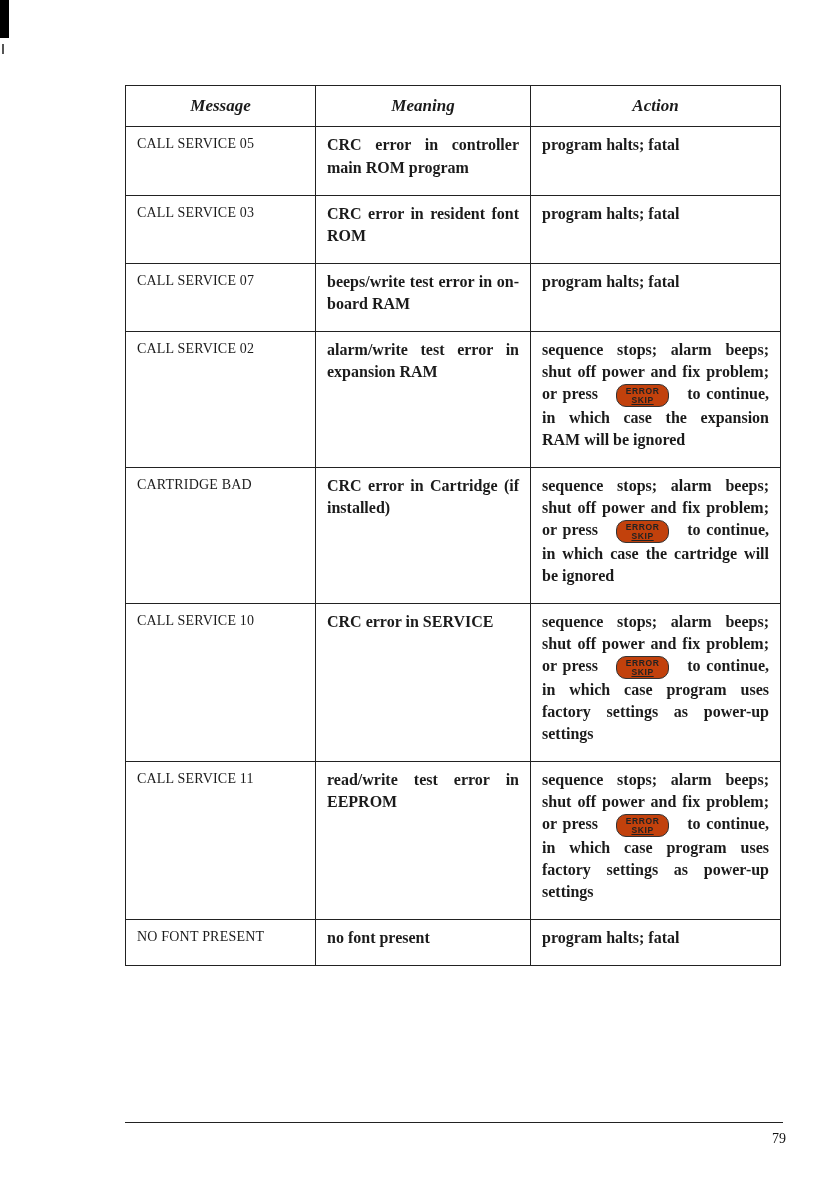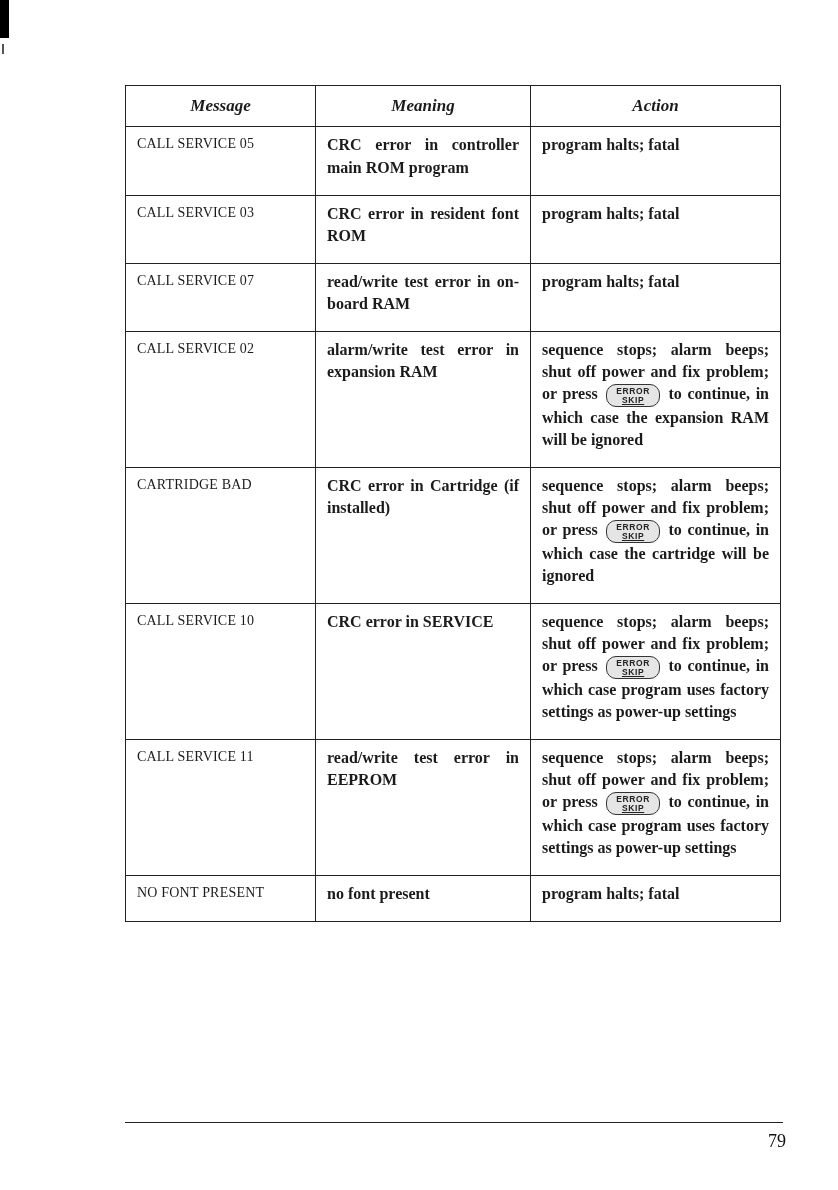--- a/index.html
+++ b/index.html
@@ -72,25 +72,25 @@
   td.action-cell {
     text-align: justify;
     font-weight: bold;
   }
 
   .keycap {
     display: inline-block;
     border: 1.2px solid #333;
     border-radius: 10px;
     padding: 2px 9px 1px 9px;
-    margin: 0 3px;
+    margin: 0 12px;
     vertical-align: middle;
     text-align: center;
     line-height: 1.05;
-    background: #e5e5e5;
+    background: #c2410c;
   }
   .keycap .k-line {
     display: block;
     font-family: "Liberation Sans", sans-serif;
     font-size: 8.5px;
     letter-spacing: 0.6px;
     color: #222;
   }
   .keycap .k-line.k2 {
     text-decoration: underline;
@@ -100,21 +100,21 @@
     position: absolute;
     left: 125px;
     top: 1122px;
     width: 658px;
     border-top: 1.6px solid #222;
   }
   .page-number {
     position: absolute;
     top: 1131px;
     right: 52px;
-    font-size: 18px;
+    font-size: 14px;
     color: #111;
   }
 </style>
 </head>
 <body>
 
 <div class="scan-mark"></div>
 <div class="scan-mark2"></div>
 
 <table class="doc-table">
@@ -136,21 +136,21 @@
       <td class="meaning-cell">CRC error in controller main ROM program</td>
       <td class="action-cell">program halts; fatal</td>
     </tr>
     <tr>
       <td class="message-cell">CALL SERVICE 03</td>
       <td class="meaning-cell">CRC error in resident font ROM</td>
       <td class="action-cell">program halts; fatal</td>
     </tr>
     <tr>
       <td class="message-cell">CALL SERVICE 07</td>
-      <td class="meaning-cell">read/write test error in on-board RAM</td>
+      <td class="meaning-cell">beeps/write test error in on-board RAM</td>
       <td class="action-cell">program halts; fatal</td>
     </tr>
     <tr>
       <td class="message-cell">CALL SERVICE 02</td>
       <td class="meaning-cell">alarm/write test error in expansion RAM</td>
       <td class="action-cell">
         <span>sequence stops; alarm beeps; shut off power and fix problem; or press</span>
         <span class="keycap"><span class="k-line k1">ERROR</span><span class="k-line k2">SKIP</span></span>
         <span>to continue, in which case the expansion RAM will be ignored</span>
       </td>

